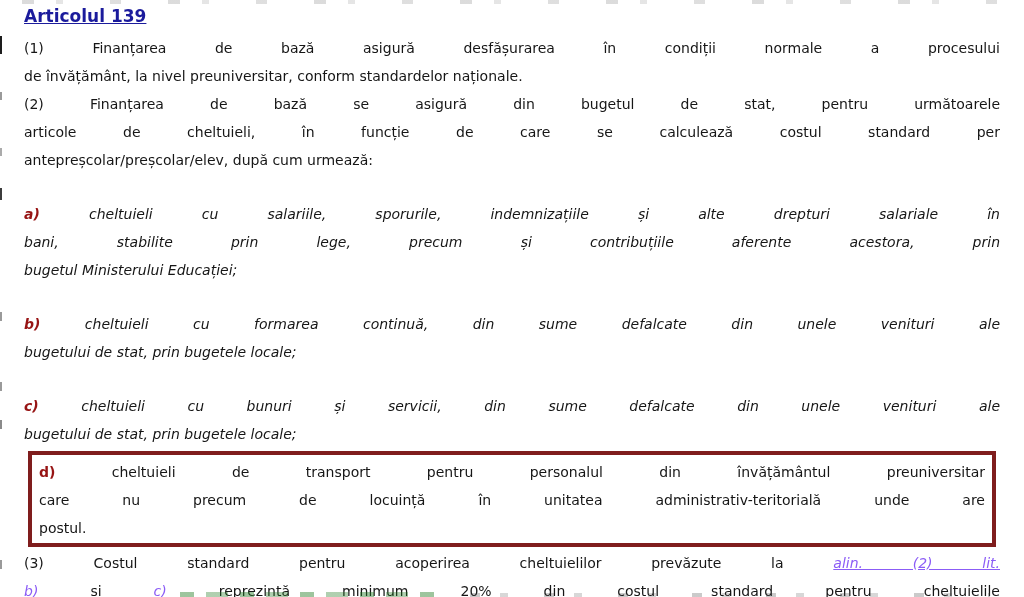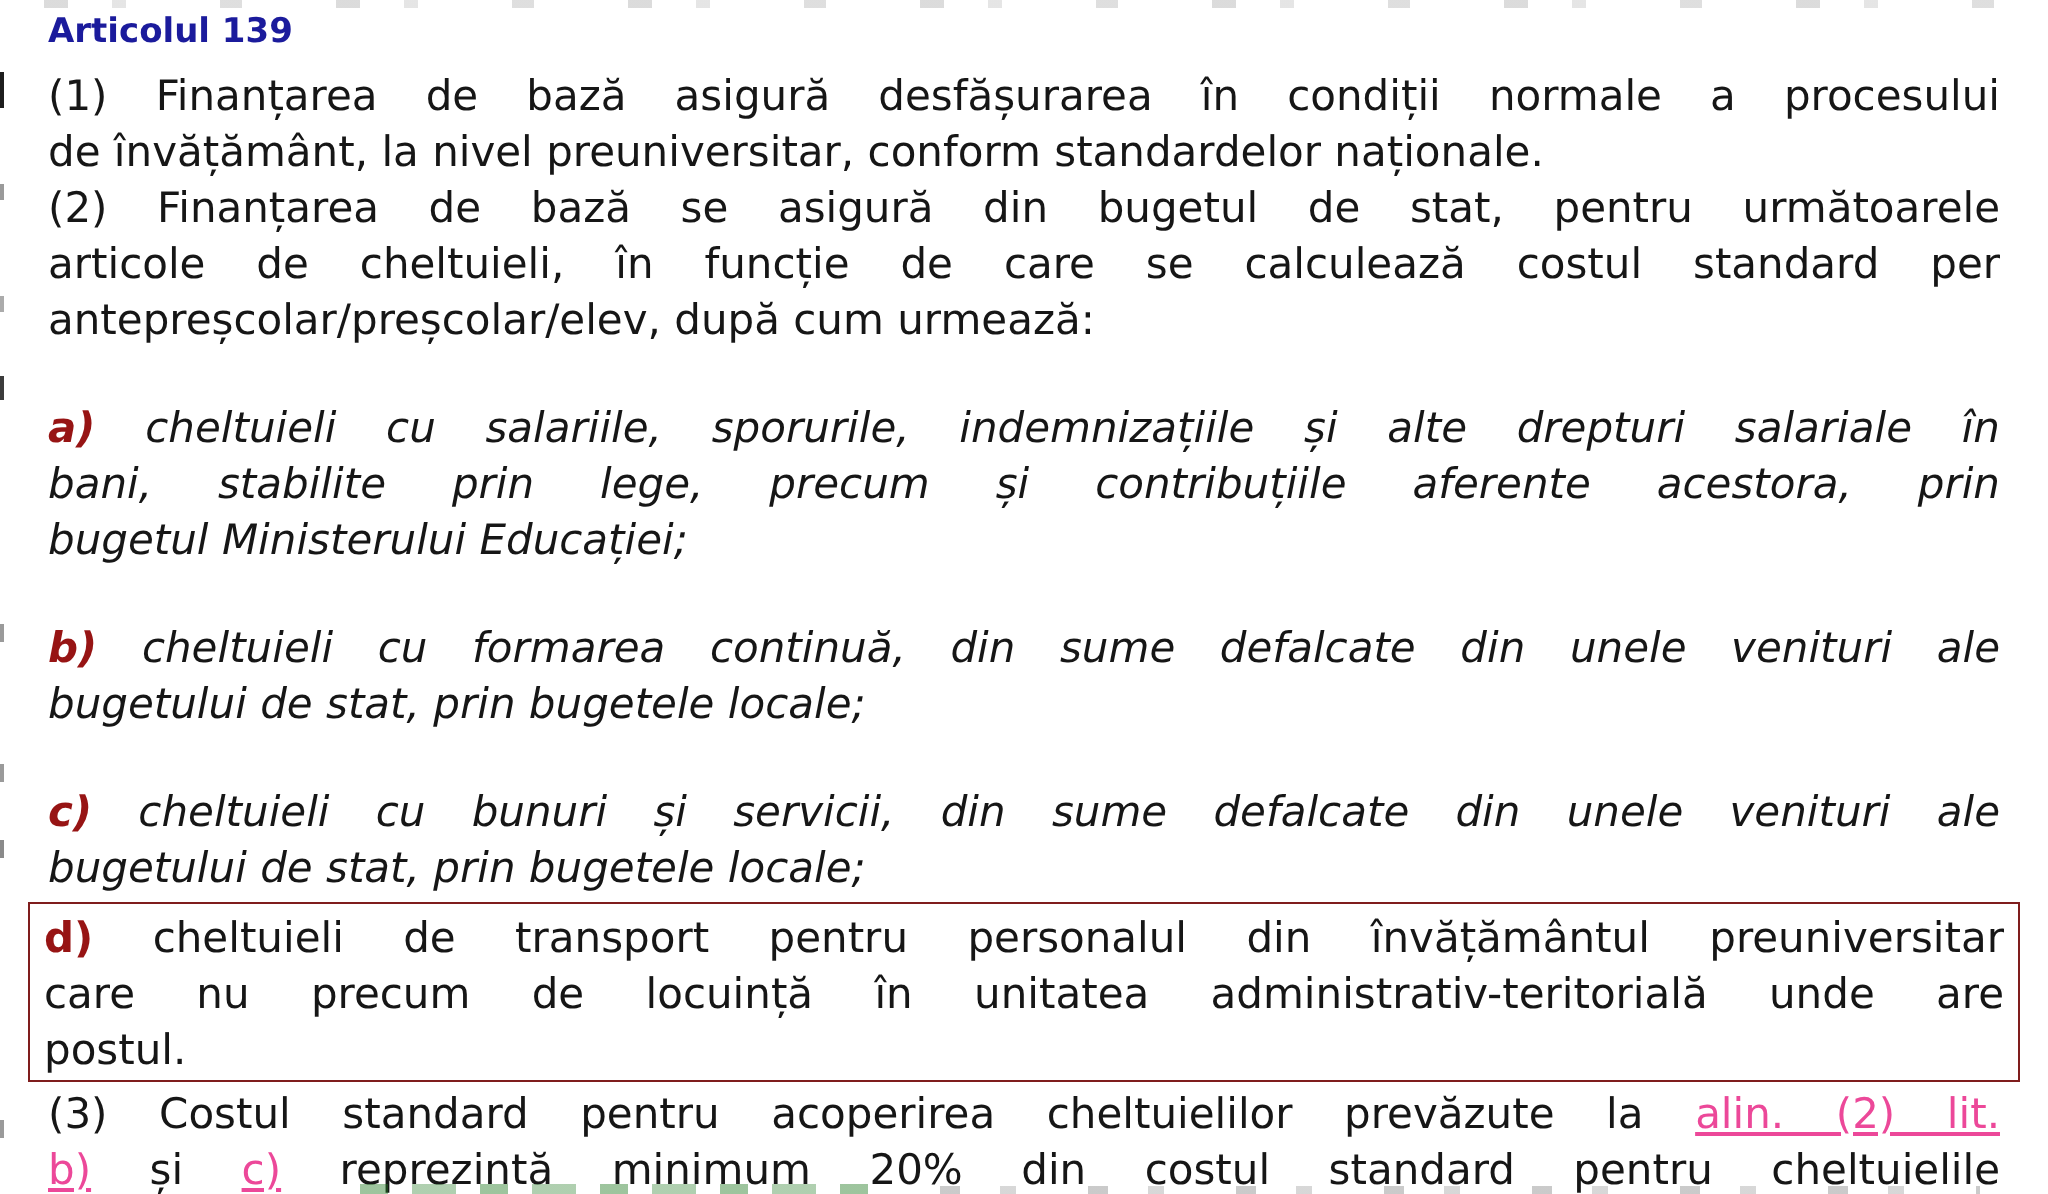--- a/index.html
+++ b/index.html
@@ -11,43 +11,45 @@
     position: relative;
     overflow: hidden;
   }
   .content { padding-top: 2px; }
   .title {
     margin: 4px 24px 8px;
     font-size: 17px;
     line-height: 20px;
     font-weight: bold;
     color: #1b1b9c;
+    text-decoration: underline;
   }
   .para { margin: 0; }
   .para-lettered { margin-top: 26px; font-style: italic; }
   .jline {
     margin: 0 24px;
-    font-size: 21px;
+    font-size: 14px;
     line-height: 28px;
     text-align: justify;
     text-align-last: justify;
     white-space: normal;
   }
   .jline.last { text-align-last: left; }
   .marker { font-weight: bold; color: #971414; }
   .highlight-box {
-    border: 1px solid #7f1d1d;
-    margin: 3px 14px 2px;
+    border: 4px solid #7f1d1d;
+    margin: 3px 28px 2px;
     padding: 3px 7px 1px;
   }
   .highlight-box .jline { margin: 0; }
   .link {
-    color: #ec4899;
+    color: #8b5cf6;
     text-decoration: underline;
     cursor: pointer;
+    font-style: italic;
   }
   
   .cutoff-top {
     position: absolute; top: 0; left: 22px; right: 22px; height: 4px;
     background: repeating-linear-gradient(90deg,
       rgba(40,40,40,.55) 0 12px, transparent 12px 34px,
       rgba(40,40,40,.4) 34px 41px, transparent 41px 88px,
       rgba(40,40,40,.5) 88px 99px, transparent 99px 146px);
     opacity: .30;
   }

